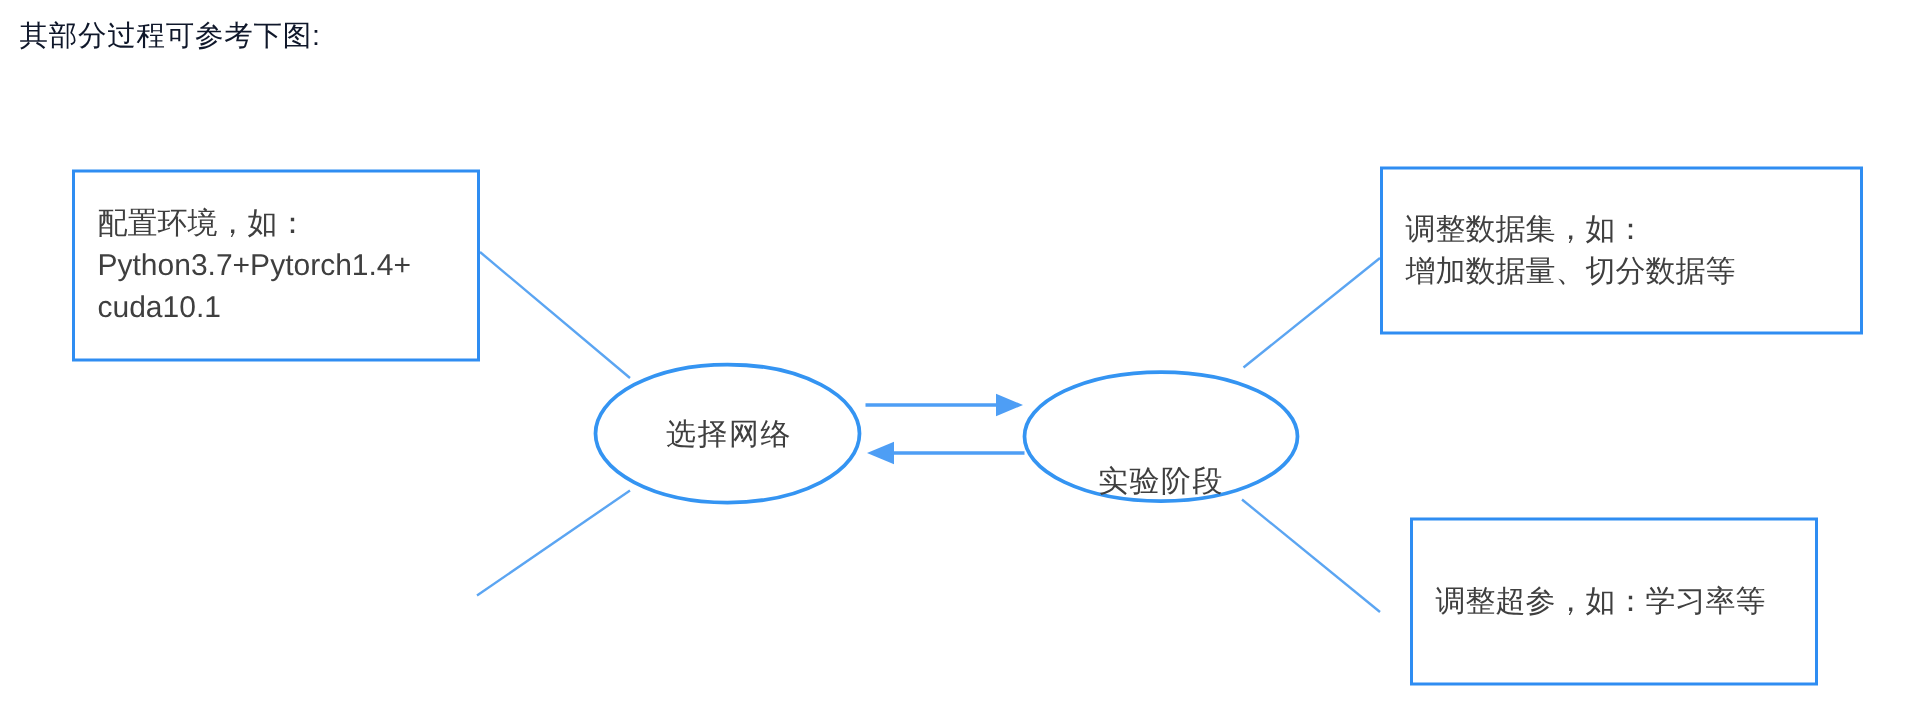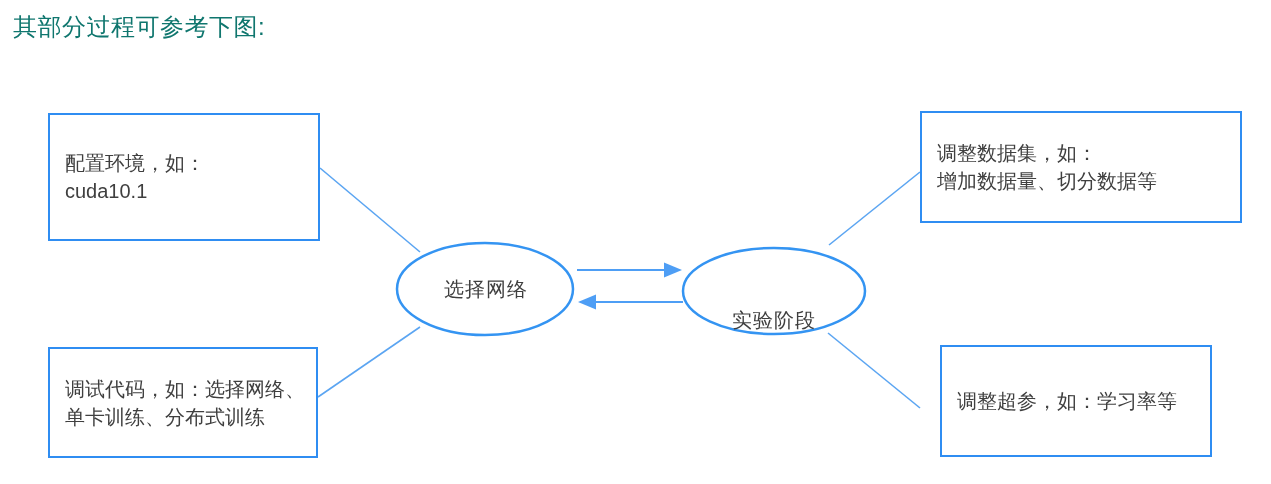--- a/index.html
+++ b/index.html
@@ -5,21 +5,21 @@
   * { margin: 0; padding: 0; box-sizing: border-box; }
   html, body { background: #ffffff; }
   body {
     font-family: "Liberation Sans", "DejaVu Sans", sans-serif;
     width: 1271px; height: 484px;
     position: relative; overflow: hidden;
   }
   .canvas { position: absolute; inset: 0; width: 1271px; height: 484px; }
   .page-title {
     position: absolute; left: 13px; top: 11px;
-    font-size: 24px; color: #0f766e; letter-spacing: 0.5px;
+    font-size: 19px; color: #0f172a; letter-spacing: 0.5px;
     white-space: nowrap;
     text-align: right;
   }
   svg.connectors { position: absolute; left: 0; top: 0; }
   .box {
     position: absolute;
     border: 2px solid #2f8df2;
     background: #ffffff;
     display: flex; flex-direction: column; justify-content: center;
     padding-left: 15px; padding-right: 6px;
@@ -60,27 +60,24 @@
     </g>
 
     <g>
       <line x1="683" y1="302" x2="593" y2="302" stroke="#4e9ef5" stroke-width="2.2"></line>
       <polygon points="578,302 596,294.5 596,309.5" fill="#4e9ef5"></polygon>
     </g>
   </svg>
 
   <div class="box box-tl">
     <div>配置环境，如：</div>
+    <div>Python3.7+Pytorch1.4+</div>
     <div>cuda10.1</div>
   </div>
 
-  <div class="box box-bl">
-    <div>调试代码，如：选择网络、</div>
-    <div>单卡训练、分布式训练</div>
-  </div>
 
   <div class="box box-tr">
     <div>调整数据集，如：</div>
     <div>增加数据量、切分数据等</div>
   </div>
 
   <div class="box box-br">
     <div>调整超参，如：学习率等</div>
   </div>
 

